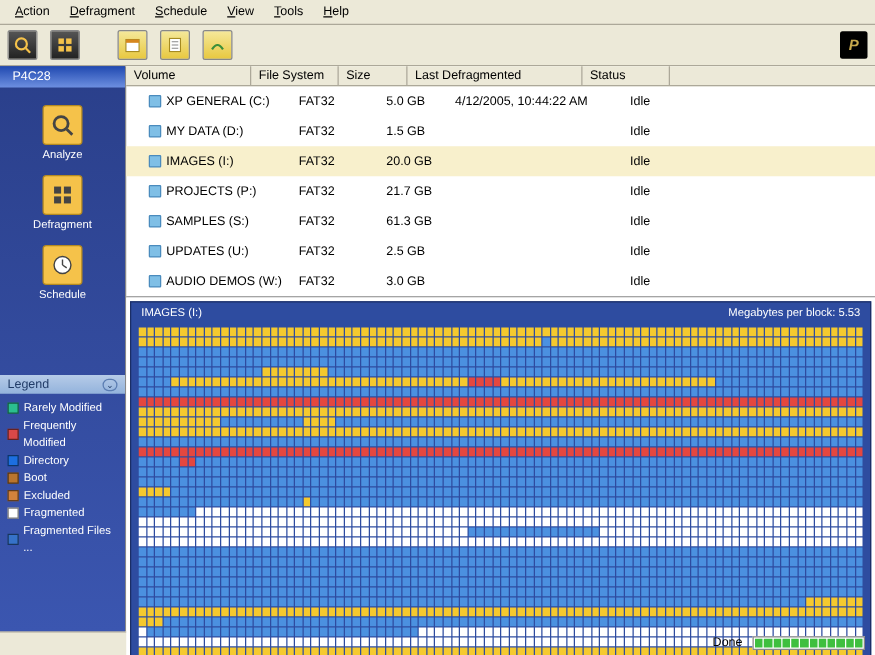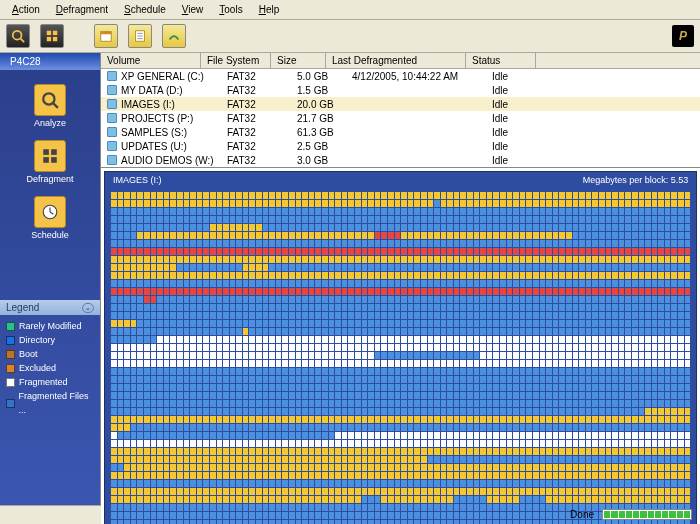--- a/index.html
+++ b/index.html
@@ -67,21 +67,21 @@
     margin-top:46px;
   }
   .legend-title .chev{width:12px;height:10px;border:1px solid #5b7db2;border-radius:6px;display:flex;align-items:center;justify-content:center;font-size:7px}
   .legend{padding:4px 6px;}
   .legend-item{display:flex;align-items:center;font-size:9px;line-height:14px;}
   .swatch{width:9px;height:9px;margin-right:4px;border:1px solid #0008;}
   .main{flex:1;display:flex;flex-direction:column;background:#fff;border-left:1px solid #888;}
   .volumes{border-bottom:1px solid #888;}
   .vol-head{display:flex;background:#ece9d8;border-bottom:1px solid #aca899;font-size:10px;}
   .vol-head div{padding:2px 6px;border-right:1px solid #aca899;}
-  .vol-row{display:flex;font-size:10px;padding:0;align-items:center;height:14px;}
+  .vol-row{display:flex;font-size:10px;padding:12px;align-items:center;height:14px;}
   .vol-row .c{padding:0 6px;display:flex;align-items:center;}
   .sel{background:#f8f0cc;}
   .disk-ico{width:10px;height:10px;background:#7fbfe6;border:1px solid #4a8bbd;border-radius:1px;margin-right:4px;display:inline-block;}
   .mapwrap{flex:1;background:#fff;padding:3px; display:flex;}
   .mapcard{flex:1;background:#2e4ca0;border:1px solid #1b2e66;display:flex;flex-direction:column;}
   .maphead{display:flex;justify-content:space-between;color:#fff;font-size:9px;padding:3px 8px;}
   .grid{flex:1;padding:4px 6px;}
   .grid-row{display:flex;flex-wrap:nowrap;margin-bottom:1px;height:7px;gap:1px;}
   .cell{width:5.6px;height:7px;}
   .cY{background:#f5c92e;}
@@ -181,20 +181,24 @@
     <div class="legend-title">
       <span>Legend</span>
       <span class="chev">⌄</span>
     </div>
     <div class="legend" id="legend">
         <div class="legend-item">
           <span class="swatch" style="background:#2bbf8f"></span>
           <span>Rarely Modified</span>
         </div>
         <div class="legend-item">
+          <span class="swatch" style="background:#d94848"></span>
+          <span>Frequently Modified</span>
+        </div>
+        <div class="legend-item">
           <span class="swatch" style="background:#1c6fe0"></span>
           <span>Directory</span>
         </div>
         <div class="legend-item">
           <span class="swatch" style="background:#b9752e"></span>
           <span>Boot</span>
         </div>
         <div class="legend-item">
           <span class="swatch" style="background:#d3833c"></span>
           <span>Excluded</span>

